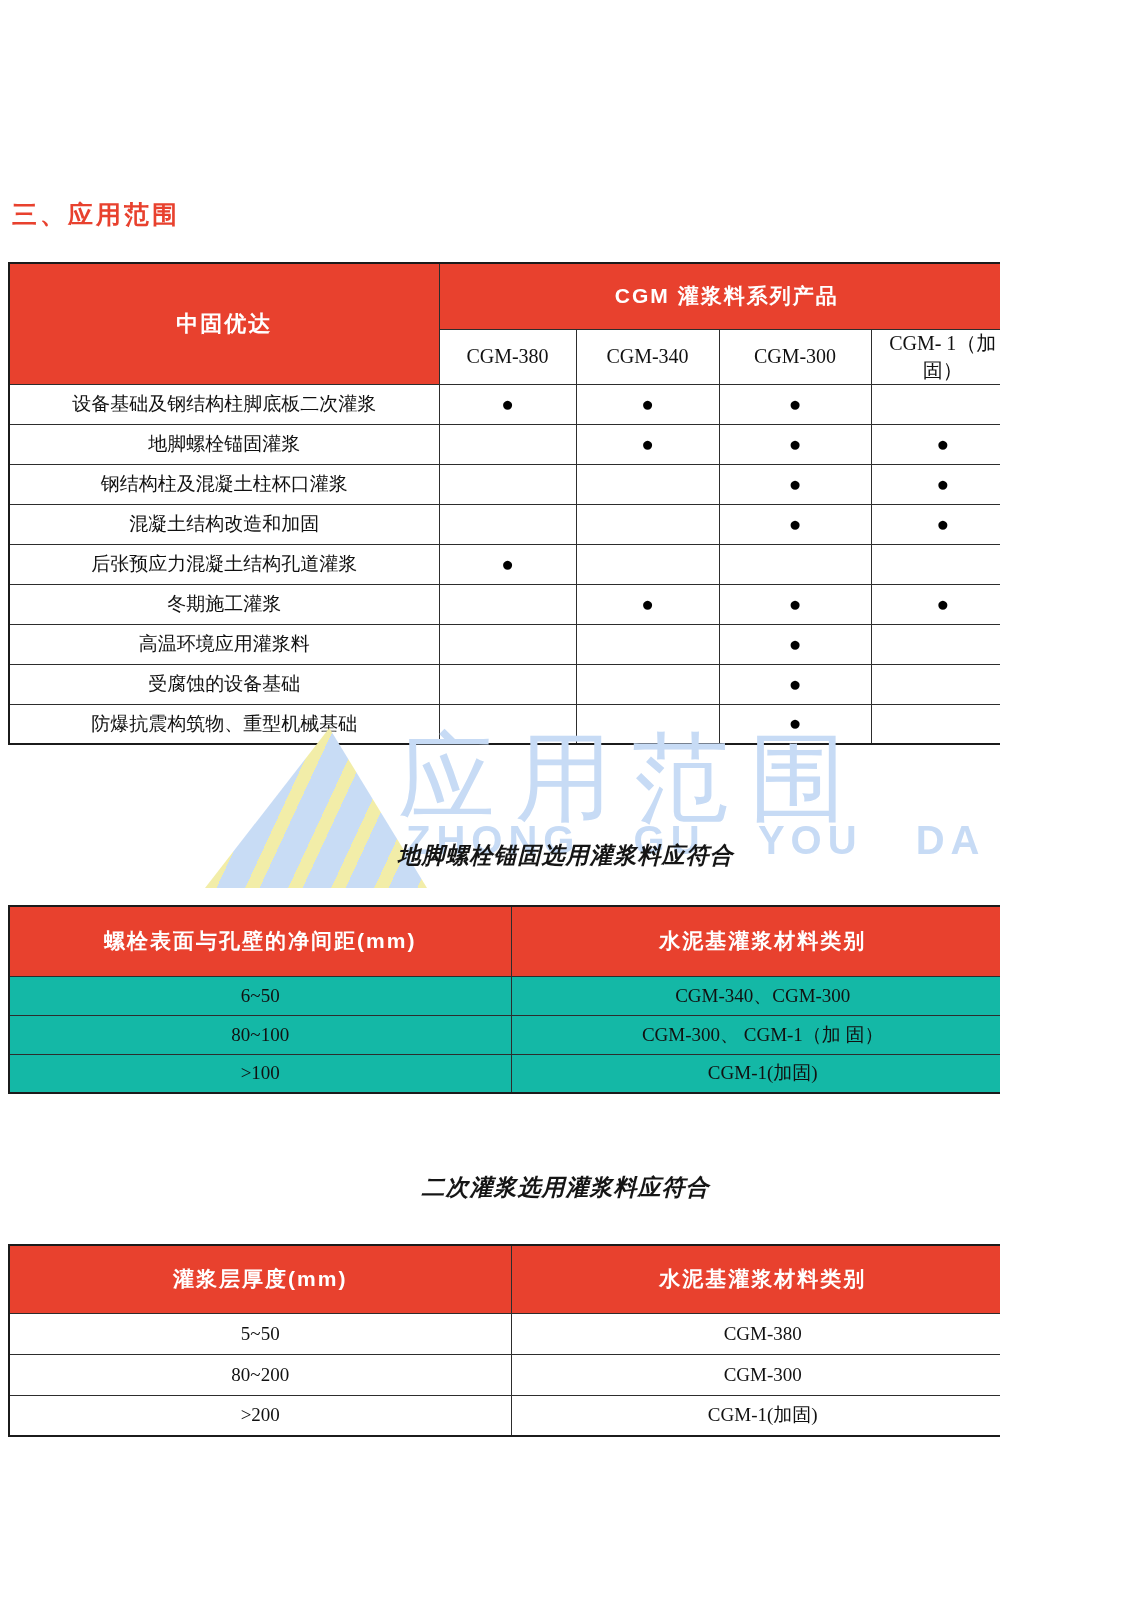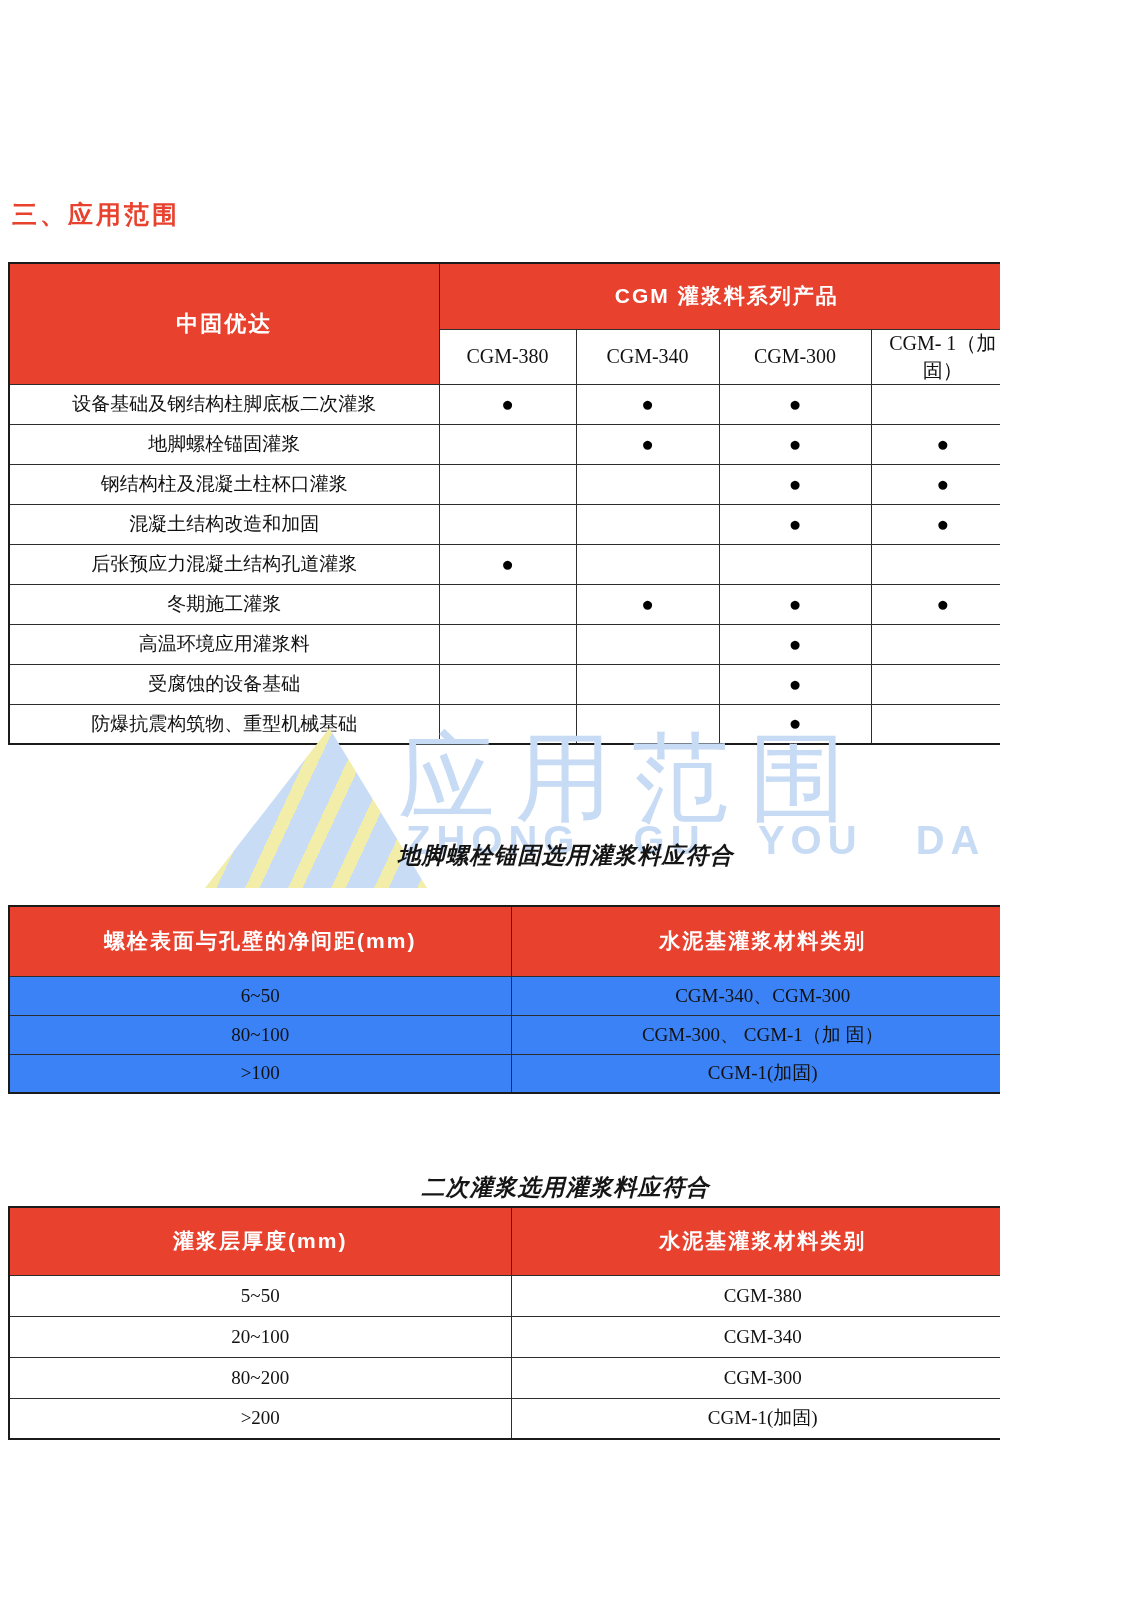--- a/index.html
+++ b/index.html
@@ -37,24 +37,24 @@
   .wm-en{position:absolute;left:406px;top:818px;z-index:0;color:#C7DBF5;
         font-size:40px;font-weight:bold;letter-spacing:6px;word-spacing:36px;white-space:nowrap;}
 
   
   .tcaption{position:absolute;left:0;width:1131px;text-align:center;z-index:2;
         font-size:23px;font-weight:bold;color:#151515;letter-spacing:1px;font-style:italic;}
   .cap1{top:840px;}
   .cap2{top:1172px;}
 
   
-  .t2{top:905px;width:1006px;z-index:1;background:#3b82f6;}
+  .t2{top:905px;width:1006px;z-index:1;background:#14b8a6;}
   .t2 .rowhead{height:70px;}
   .t2 tbody tr{height:39px;}
-  .t3{top:1206px;width:1006px;}
+  .t3{top:1244px;width:1006px;}
   .t3 .rowhead{height:68px;}
   .t3 tbody tr{height:41px;}
 </style>
 </head>
 <body>
 
 <div class="page">
 
   <div class="section-heading">三、应用范围</div>
 
@@ -188,24 +188,20 @@
         <th class="redcell">灌浆层厚度(mm)</th>
         <th class="redcell">水泥基灌浆材料类别</th>
       </tr>
     </thead>
     <tbody>
       <tr>
         <td class="serif">5~50</td>
         <td class="serif">CGM-380</td>
       </tr>
       <tr>
-        <td class="serif">20~100</td>
-        <td class="serif">CGM-340</td>
-      </tr>
-      <tr>
         <td class="serif">80~200</td>
         <td class="serif">CGM-300</td>
       </tr>
       <tr>
         <td class="serif">&gt;200</td>
         <td class="serif">CGM-1(加固)</td>
       </tr>
     </tbody>
   </table>
 

